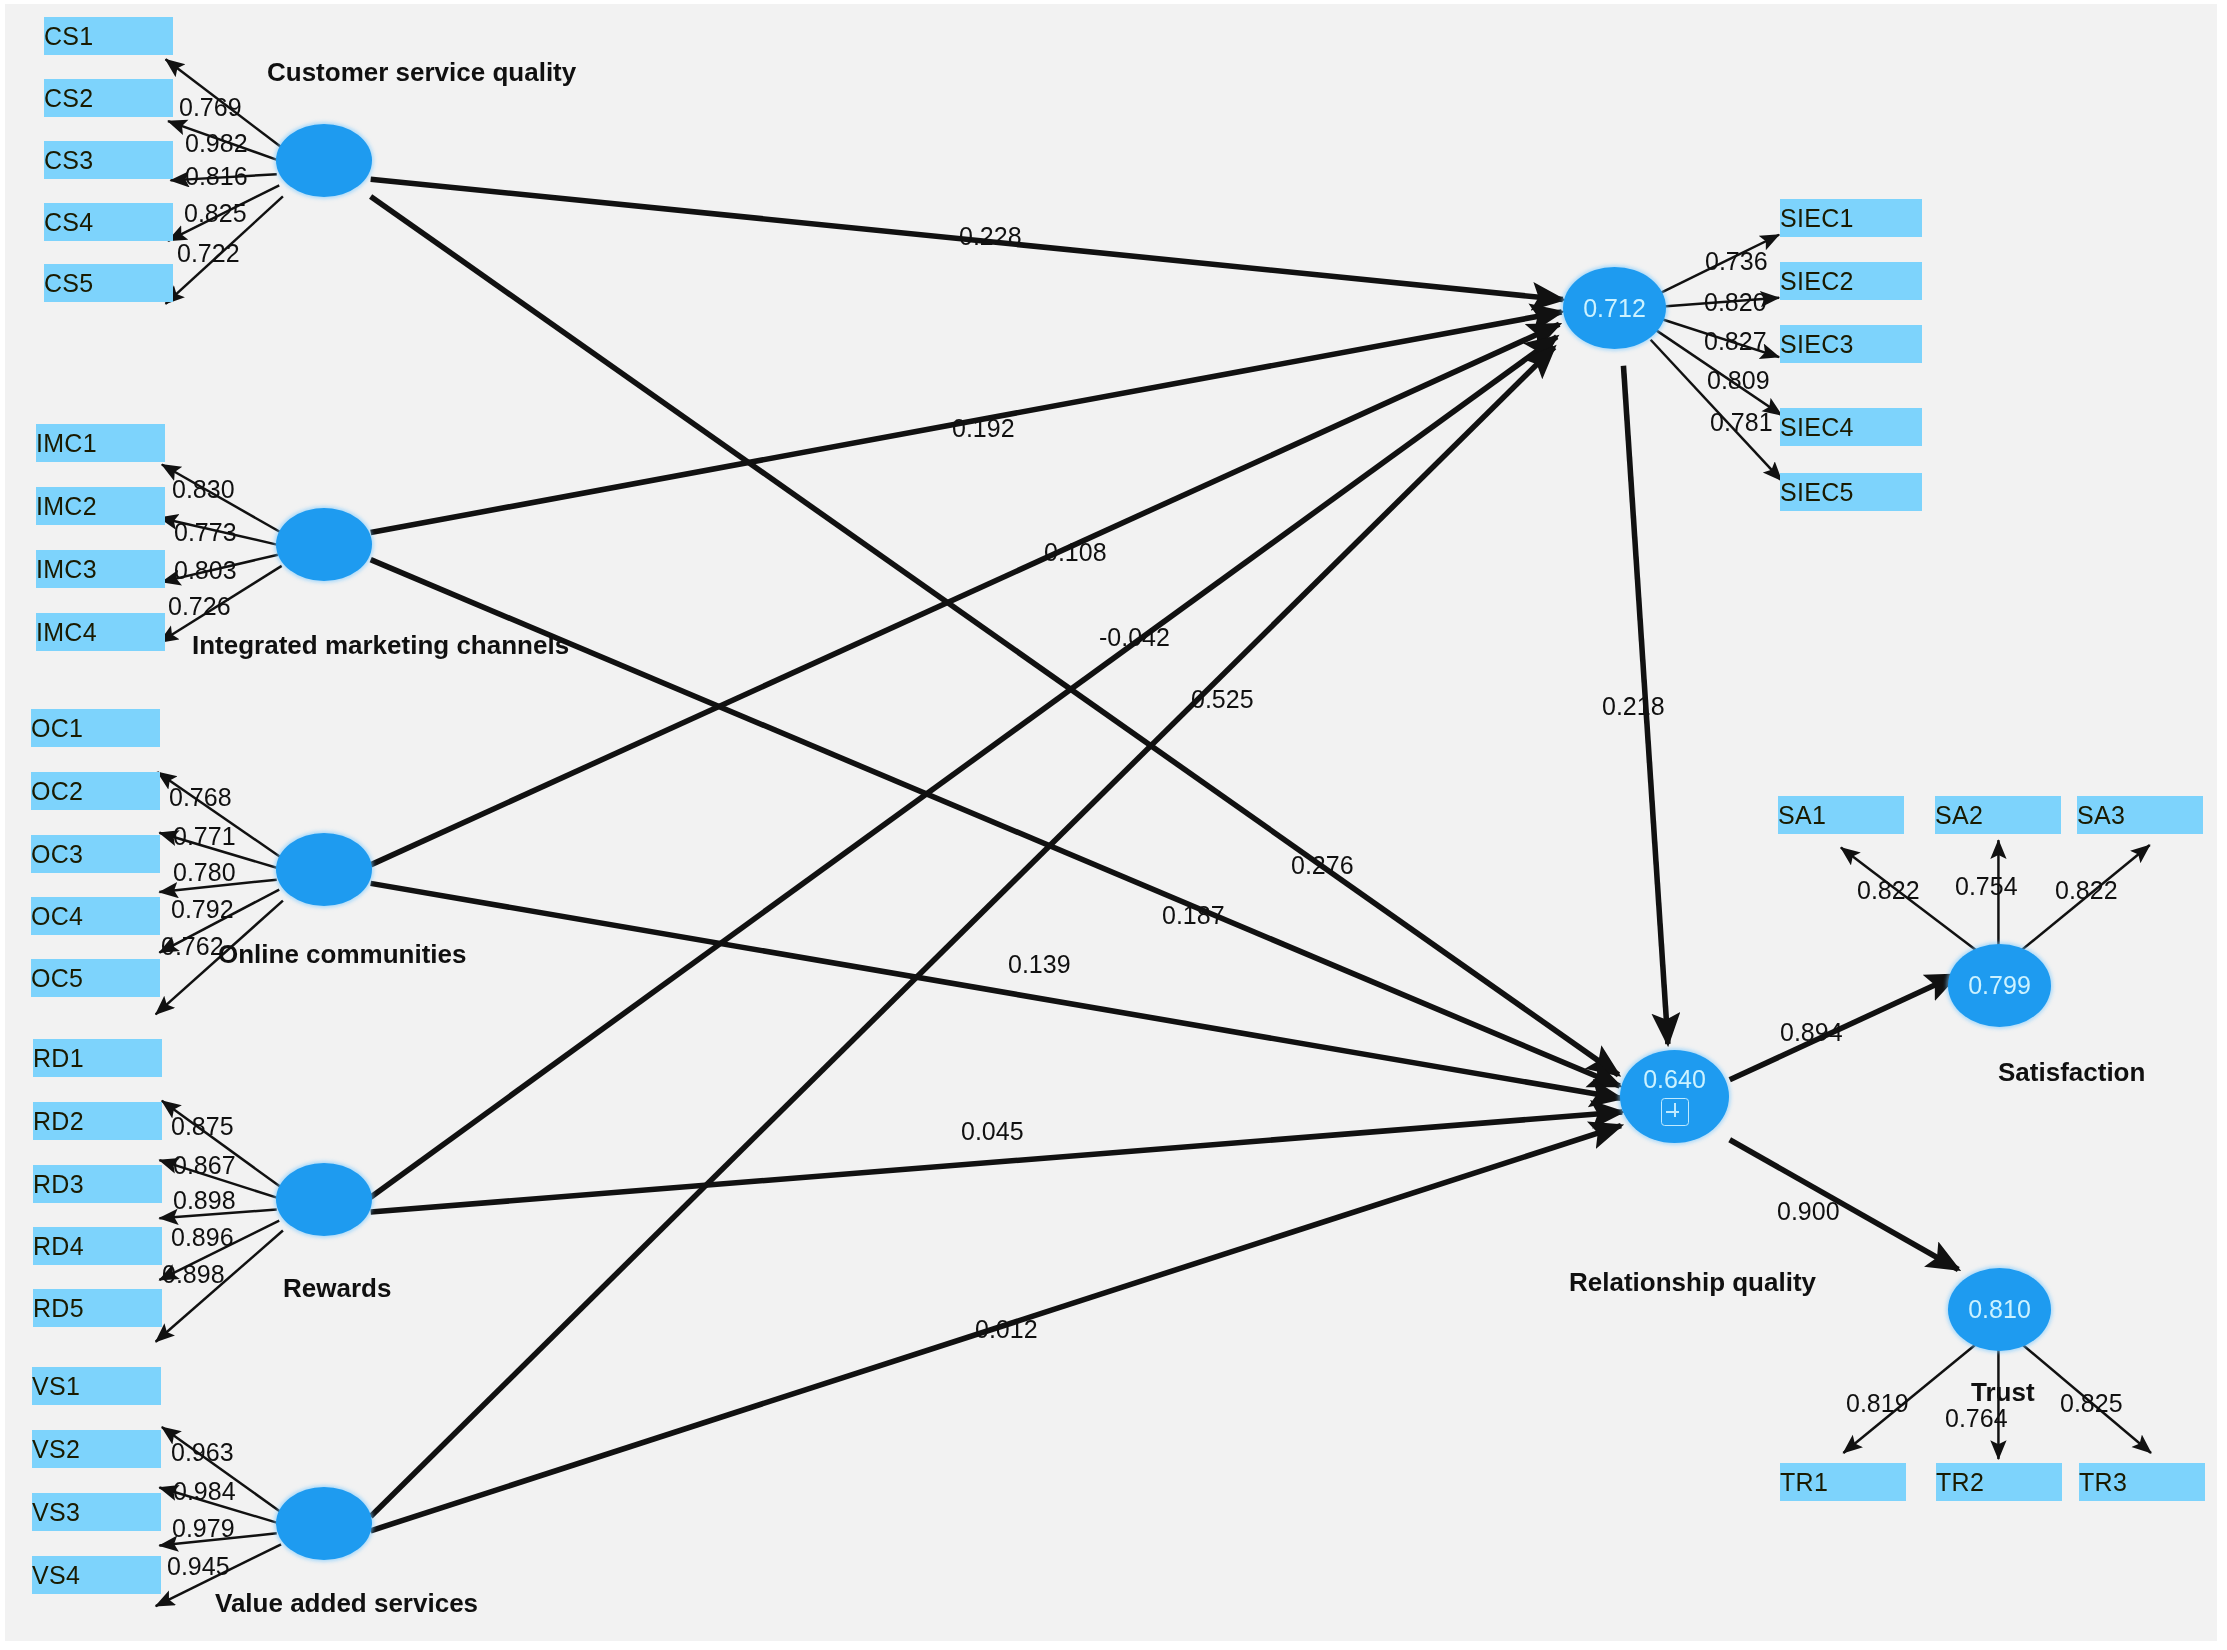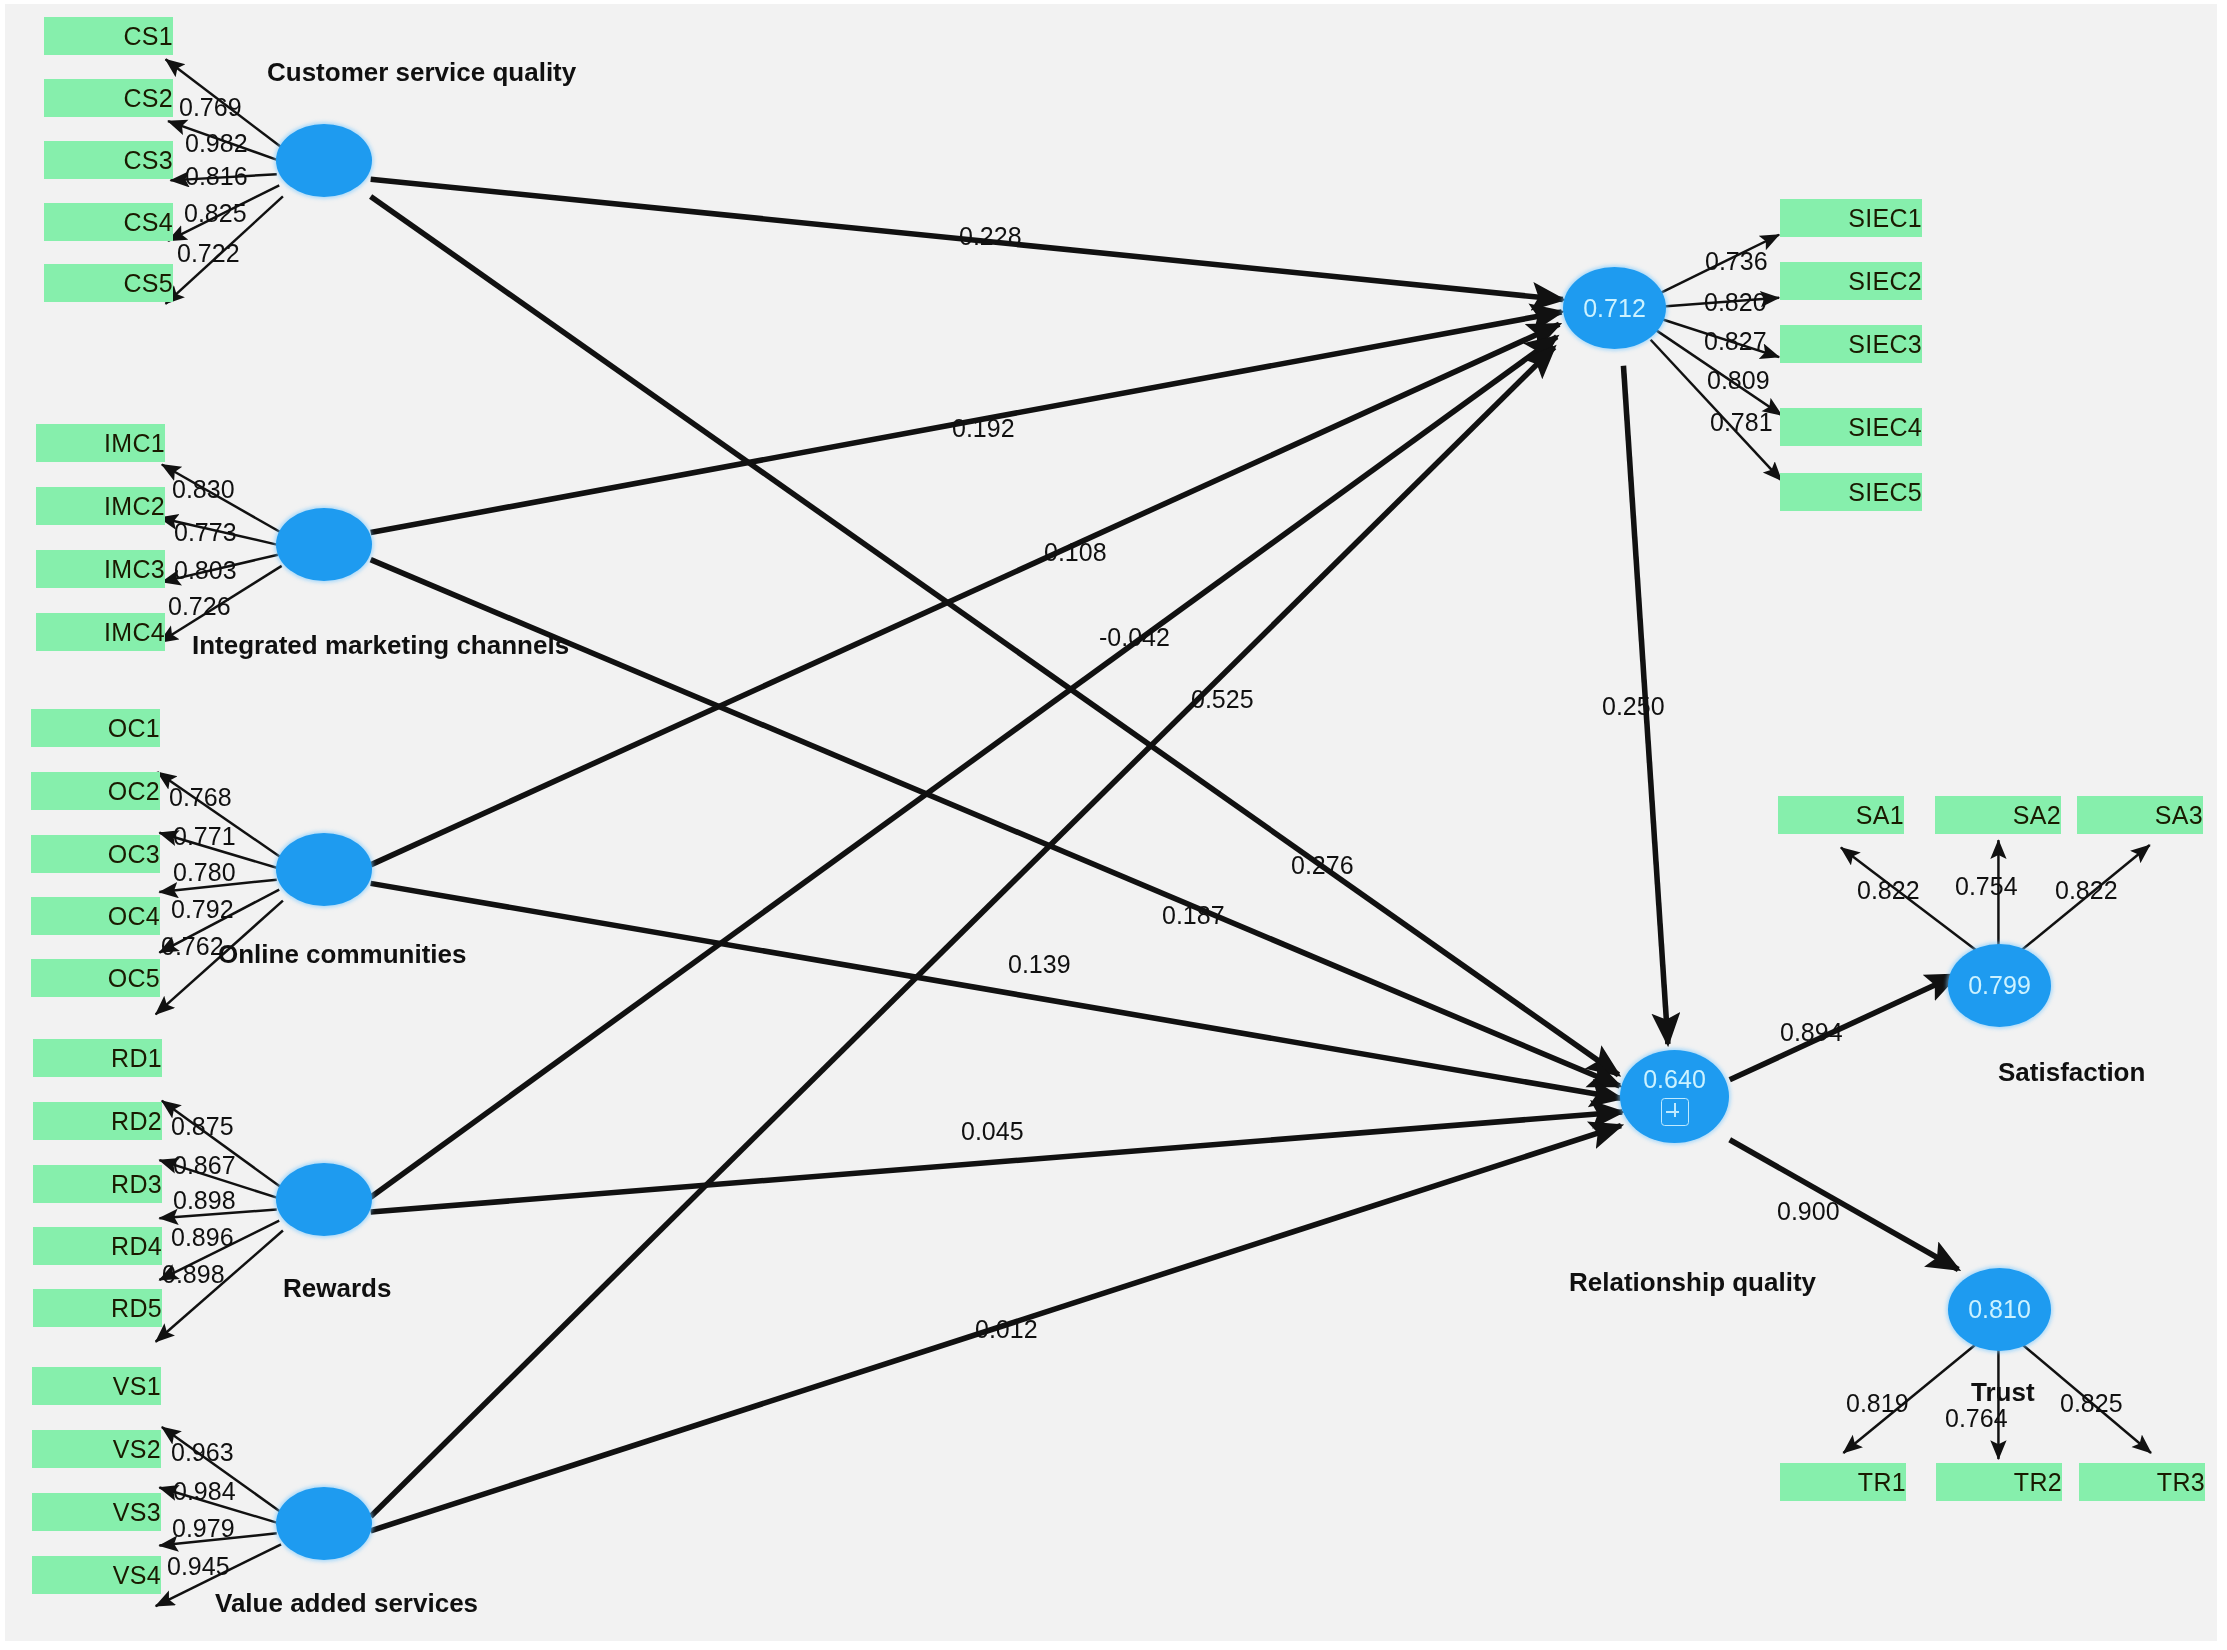--- a/index.html
+++ b/index.html
@@ -1,20 +1,20 @@
 <!DOCTYPE html>
 <html style="font-size:10px"><head>
 <meta charset="utf-8">
 <style>
   html,body{margin:0;padding:0;background:#ffffff;}
   body{font-family:"Liberation Sans",sans-serif;}
   #stage{position:relative;width:2227px;height:1650px;background:#ffffff;overflow:hidden;}
   #canvas{position:absolute;left:5px;top:3.7px;width:2212px;height:1637px;background:#f2f2f2;}
   svg#wires{position:absolute;left:0;top:0;width:2227px;height:1650px;overflow:visible;}
-  .ind{position:absolute;background:#86efac;display:flex;align-items:center;justify-content:flex-end;
+  .ind{position:absolute;background:#7dd3fc;display:flex;align-items:center;justify-content:flex-start;
        color:#1a1a00;font-size:25px;font-weight:400;letter-spacing:0.3px;}
   .node{position:absolute;border-radius:50%;background:#1e9bf0;
         box-shadow:0 0 3.7px 1.9px rgba(120,200,255,.55);
         display:flex;flex-direction:column;align-items:center;justify-content:center;}
   .node .r2{color:#ccf2ff;font-size:25px;font-weight:400;line-height:1;}
   .node .plusbox{margin-top:6.2px;width:26px;height:26px;border:1.9px solid #bfeaff;border-radius:3.7px;
         position:relative;}
   .node .plusbox:before,.node .plusbox:after{content:"";position:absolute;background:#bfeaff;}
   .node .plusbox:before{left:50%;top:4.3px;width:1.9px;height:13.6px;margin-left:-0.9px;}
   .node .plusbox:after{top:50%;left:4.3px;height:1.9px;width:13.6px;margin-top:-0.9px;}
@@ -296,17 +296,17 @@
   <div class="coef" style="left:1044px;top:538px;">0.108</div>
   <div class="coef" style="left:1099px;top:623px;">-0.042</div>
   <div class="coef" style="left:1191px;top:685px;">0.525</div>
 
   <div class="coef" style="left:1291px;top:851px;">0.276</div>
   <div class="coef" style="left:1162px;top:901px;">0.187</div>
   <div class="coef" style="left:1008px;top:950px;">0.139</div>
   <div class="coef" style="left:961px;top:1117px;">0.045</div>
   <div class="coef" style="left:975px;top:1315px;">0.012</div>
 
-  <div class="coef" style="left:1602px;top:692px;">0.250</div>
+  <div class="coef" style="left:1602px;top:692px;">0.218</div>
   <div class="coef" style="left:1780px;top:1018px;">0.894</div>
   <div class="coef" style="left:1777px;top:1197px;">0.900</div>
 </div>
 
 
 </body></html>

